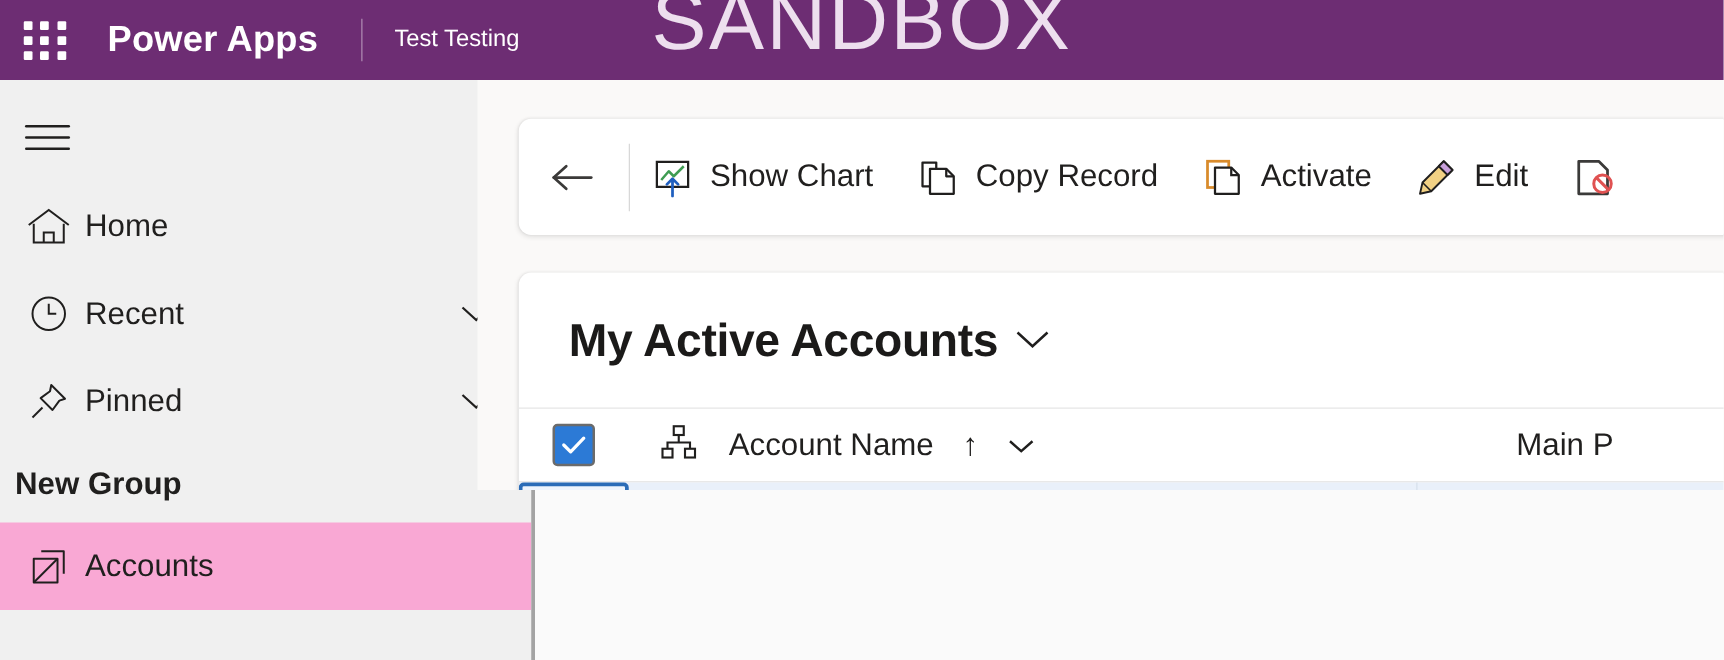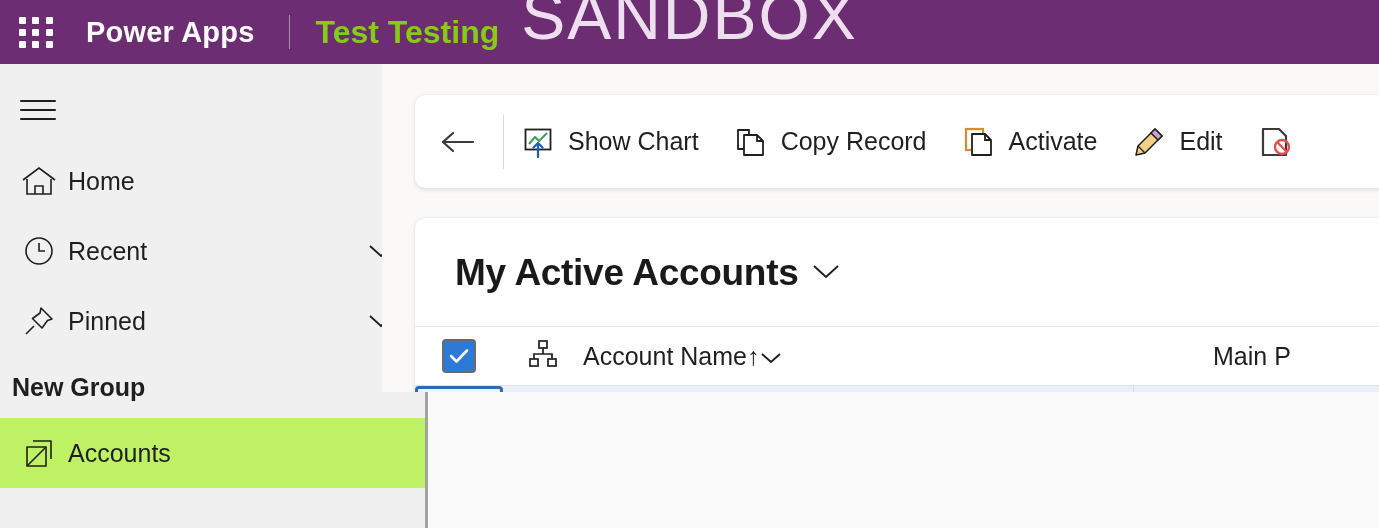--- a/index.html
+++ b/index.html
@@ -35,21 +35,21 @@
     letter-spacing: 0.2px;
     margin-left: 24px;
     white-space: nowrap;
   }
   .brand-sep {
     width: 1px; height: 34px;
     background: rgba(255,255,255,0.45);
     margin: 0 26px 0 34px;
   }
   .appname {
-    color: #84cc16; font-size: 32px; font-weight: bold;
+    color: #ffffff; font-size: 19px; font-weight: normal;
     white-space: nowrap;
   }
   .sandbox {
     position: absolute; left: 0; top: -22px;
     width: 1379px;
     text-align: center;
     color: #f4e9f5;
     font-size: 66px;
     font-weight: normal;
     letter-spacing: 2px;
@@ -93,21 +93,21 @@
     font-size: 25px; color: #201f1e;
     font-weight: normal;
     white-space: nowrap;
   }
   .navitem .chev {
     position: absolute; right: 30px;
     width: 28px; height: 28px;
     display: flex; align-items: center; justify-content: center;
   }
   .navitem.selected {
-    background: #bef264;
+    background: #f9a8d4;
   }
   .groupheader {
     height: 62px;
     display: flex; align-items: center;
     padding-left: 12px;
     font-size: 25px; font-weight: bold; color: #201f1e;
     white-space: nowrap;
     text-align: center;
   }
 
@@ -173,21 +173,21 @@
   }
   .cell-check {
     width: 88px; flex: 0 0 88px;
     display: flex; align-items: center; justify-content: center;
   }
   .cell-hier {
     width: 80px; flex: 0 0 80px;
     display: flex; align-items: center; justify-content: center;
   }
   .colhead {
-    display: flex; align-items: center; gap: 0;
+    display: flex; align-items: center; gap: 23px;
     font-size: 25px; color: #201f1e;
     cursor: pointer; white-space: nowrap;
   }
   .col-name { width: 630px; flex: 0 0 630px; }
   .col-phone { flex: 1 1 auto; overflow: hidden; }
 
   .gridrow {
     display: flex; align-items: stretch;
     height: 86px;
     background: #e9f0fa;

